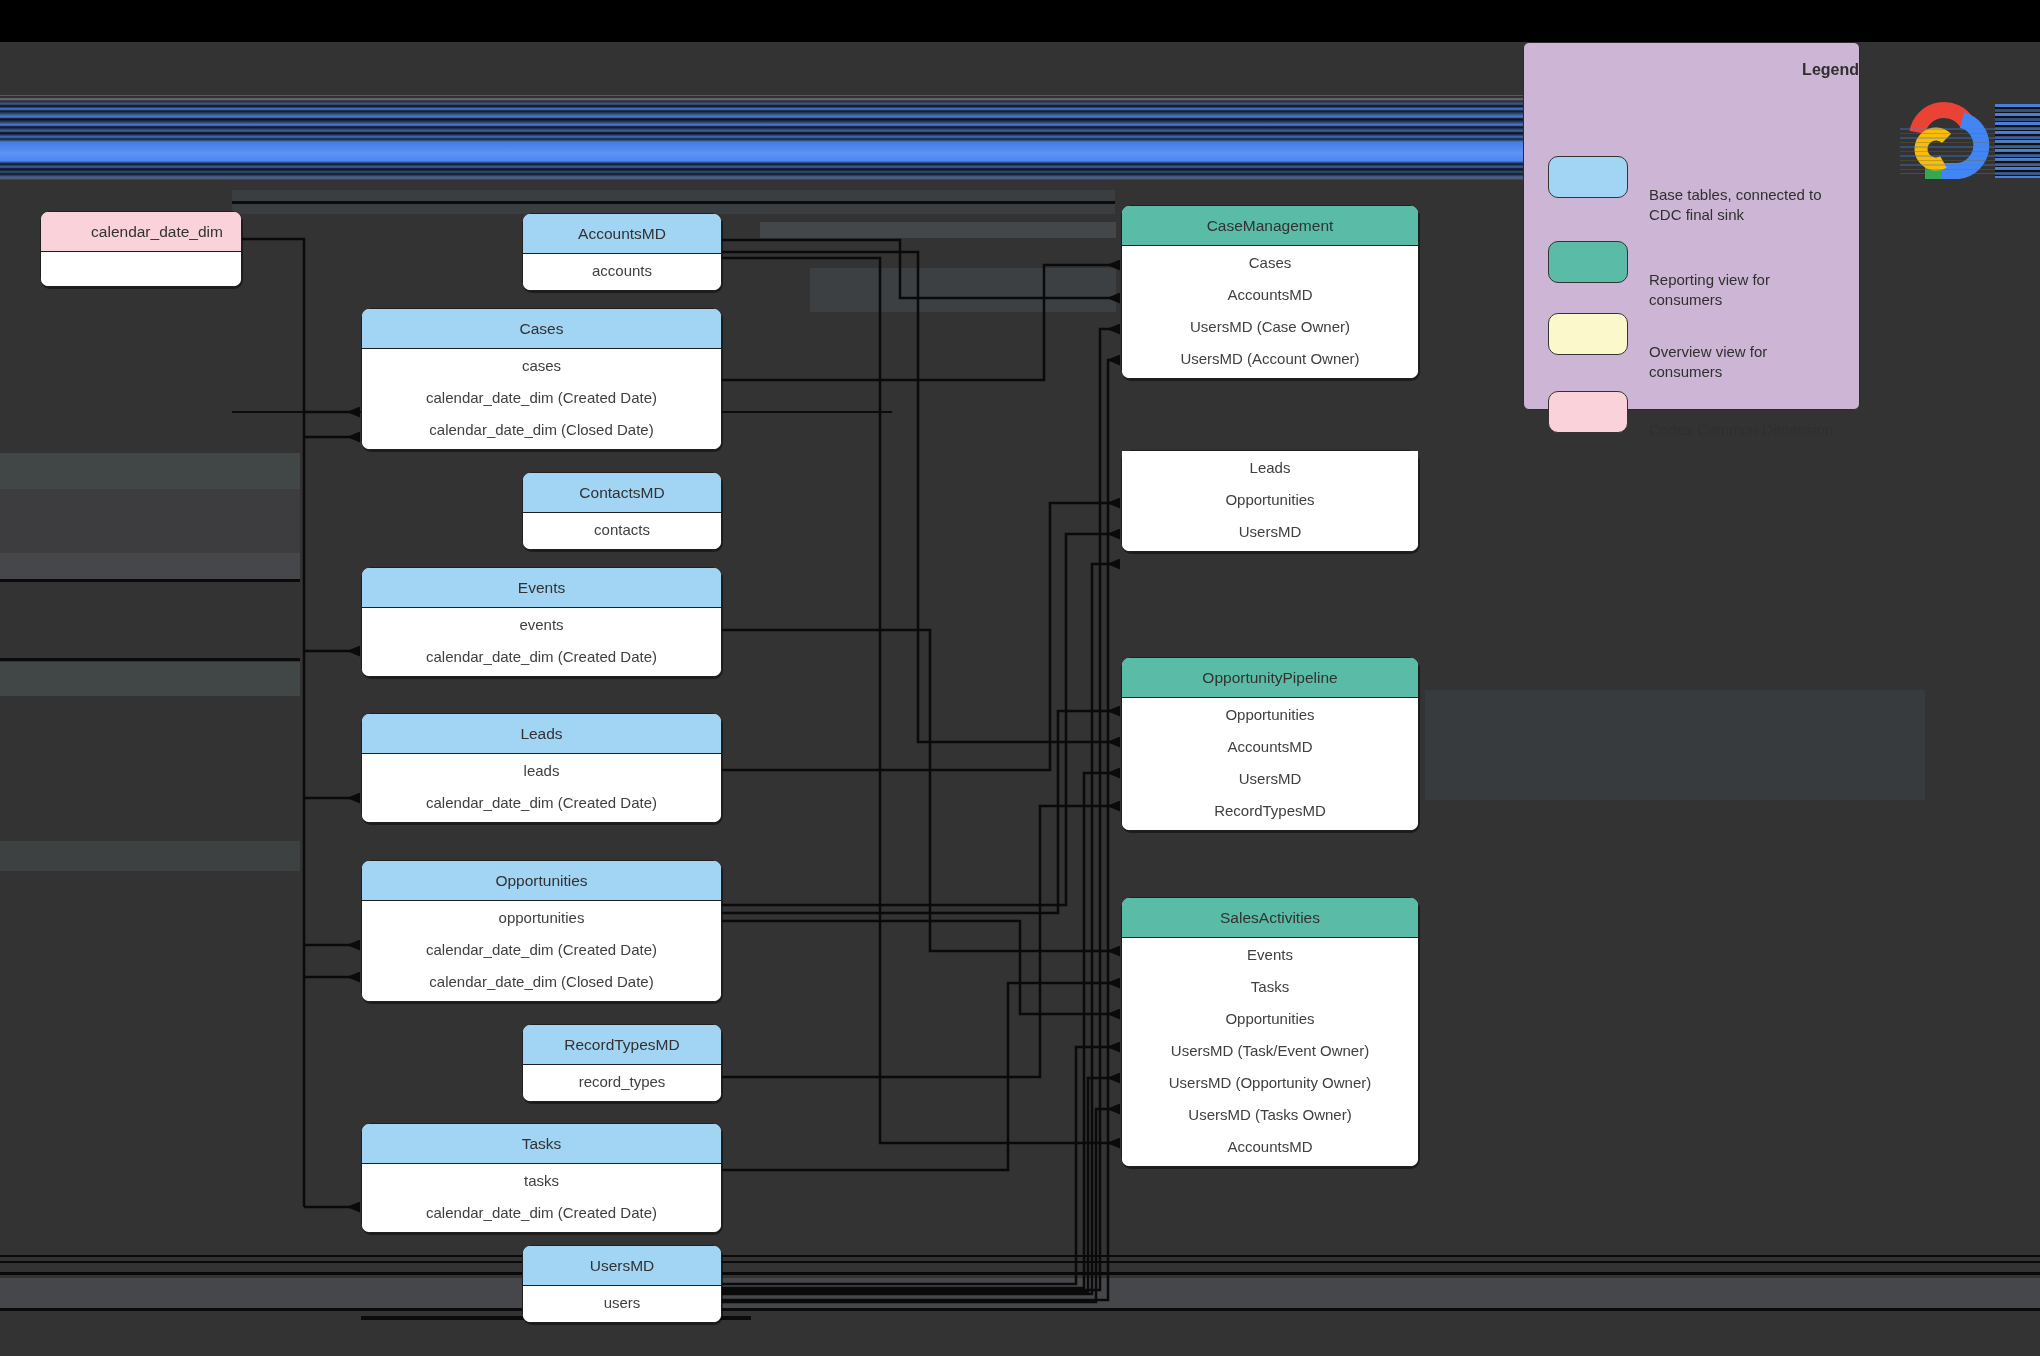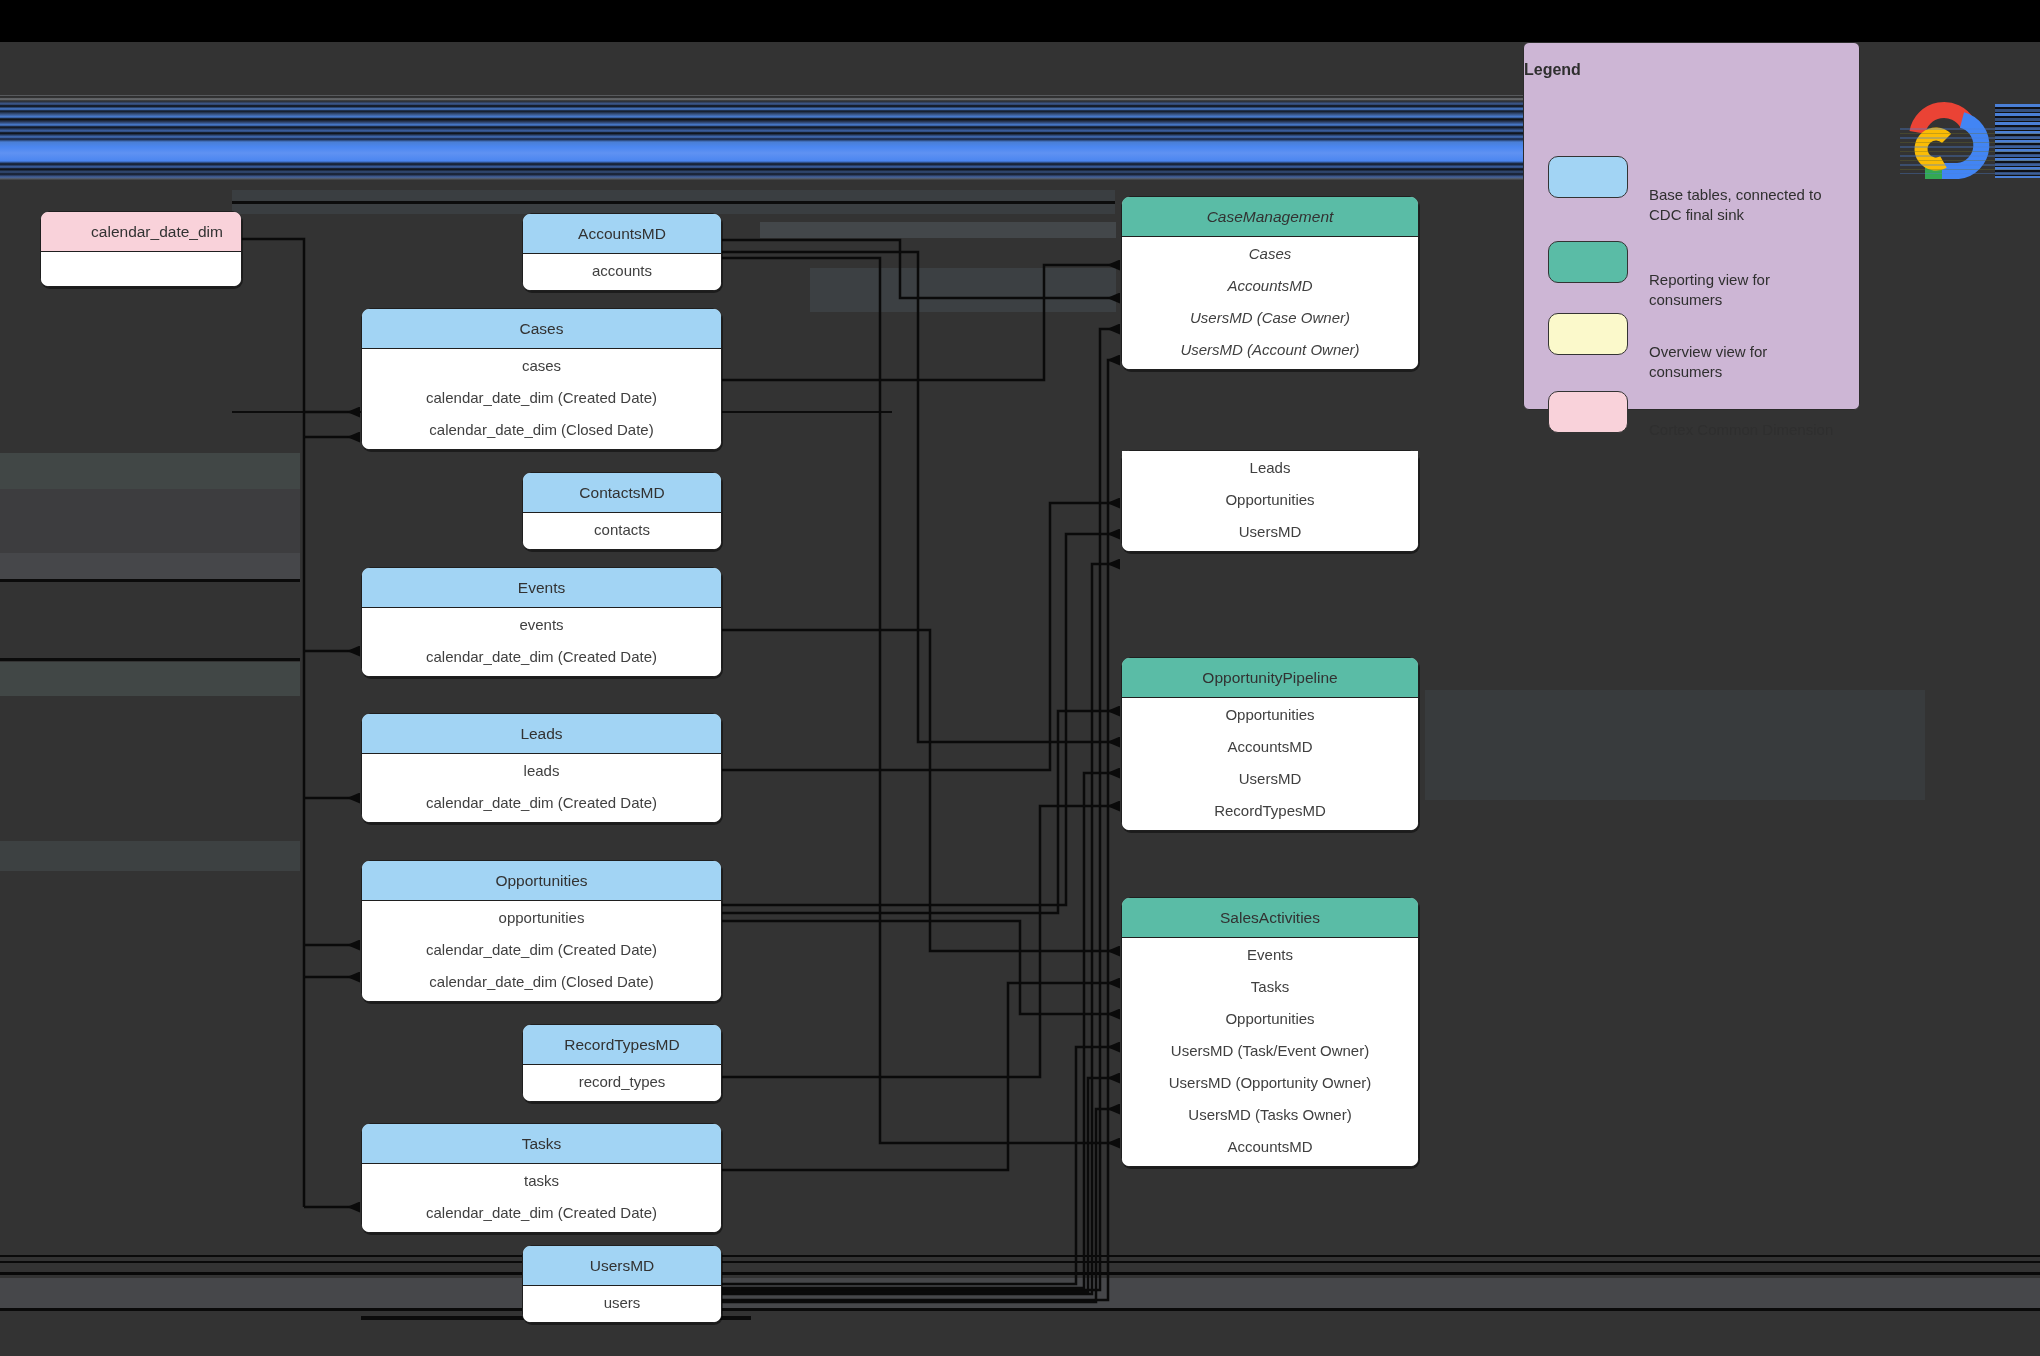--- a/index.html
+++ b/index.html
@@ -58,21 +58,21 @@
   .k-base .ehdr{background:#a2d4f4;}
   .k-view .ehdr{background:#5abca6;}
   .k-dim  .ehdr{background:#f9d2da;padding-left:32px;}
   .ebody{border-radius:0 0 7px 7px;background:#fff;padding:1px 0 3px 0;}
   .erow{height:32px;line-height:32px;text-align:center;font-size:15px;color:#404040;white-space:nowrap;}
   .ebody.empty{height:30px;}
 
   
   .legend{position:absolute;left:1523px;top:42px;width:335px;height:366px;z-index:5;
           background:#cdb6d5;border:1px solid #2b2b2b;border-radius:6px;}
-  .legend-title{position:absolute;left:0;right:0;top:18px;text-align:left;
+  .legend-title{position:absolute;left:0;right:0;top:18px;text-align:right;
                 font-size:16px;font-weight:bold;color:#2f2f2f;}
   .lg-item{position:absolute;left:0;width:335px;}
   .lg-swatch{position:absolute;left:24px;top:0;width:78px;height:40px;border:1.5px solid #333;
              border-radius:10px;}
   .lg-label{position:absolute;left:125px;top:-7px;width:185px;font-size:15px;line-height:1.35;color:#2f2f2f;margin-top:36px;}
   .lg-i0{top:113px;} .lg-i1{top:198px;} .lg-i2{top:270px;} .lg-i3{top:348px;}
 
   
   .gcp{position:absolute;left:1900px;top:96px;width:100px;height:86px;z-index:5;}
 </style>
@@ -212,21 +212,21 @@
   </div>
 </div>
 
 <div class="entity k-base" style="left:522px;top:1245px;width:198px;">
   <div class="ehdr">UsersMD</div>
   <div class="ebody">
     <div class="erow">users</div>
   </div>
 </div>
 
-<div class="entity k-view" style="left:1121px;top:196px;width:296px;font-style:italic;">
+<div class="entity k-view" style="left:1121px;top:205px;width:296px;">
   <div class="ehdr">CaseManagement</div>
   <div class="ebody">
     <div class="erow">Cases</div>
     <div class="erow">AccountsMD</div>
     <div class="erow">UsersMD (Case Owner)</div>
     <div class="erow">UsersMD (Account Owner)</div>
   </div>
 </div>
 
 <div class="entity k-view" style="left:1121px;top:450px;width:296px;">

